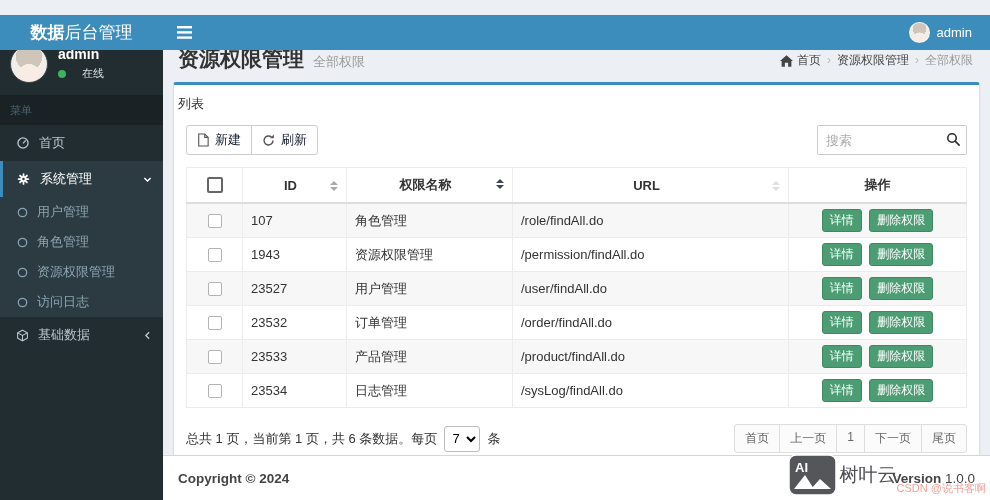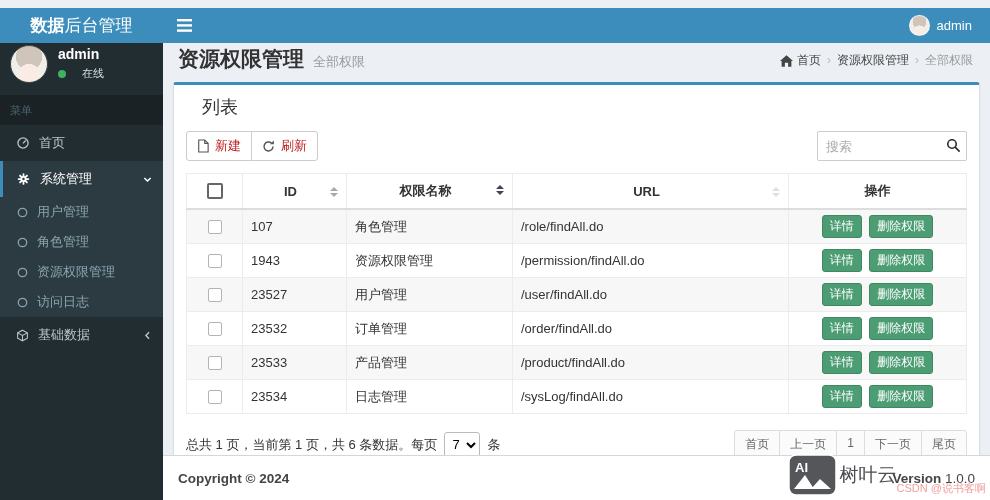--- a/index.html
+++ b/index.html
@@ -1,21 +1,21 @@
 <!DOCTYPE html>
 <html><head>
 <meta charset="utf-8">
 <style>
   *{margin:0;padding:0;box-sizing:border-box}
   html,body{width:990px;height:500px}
   body{position:relative;overflow:hidden;background:#ecf0f5;
        font-family:"Liberation Sans","DejaVu Sans",sans-serif;font-size:13px;color:#333}
 
   
-  .navbar{position:absolute;top:8px;left:0;right:0;height:35px;background:#3c8dbc;display:flex;z-index:5}
+  .navbar{position:absolute;top:15px;left:0;right:0;height:35px;background:#3c8dbc;display:flex;z-index:5}
   .logo{width:163px;height:35px;color:#fff;font-size:17px;display:flex;align-items:center;justify-content:center;cursor:pointer}
   .logo b{font-weight:700}
   .logo span{font-weight:300}
   .nav-rest{flex:1;display:flex;align-items:center;justify-content:space-between;padding-right:14px}
   .hamburger{width:42px;height:35px;display:flex;align-items:center;justify-content:center;cursor:pointer}
   .nav-user{display:flex;align-items:center;gap:7px;color:#fff;font-size:13px;cursor:pointer;height:35px;padding:0 4px}
   .avatar{border-radius:50%;
     background:
       radial-gradient(circle at 50% 78%, #f9ece4 0 30%, rgba(0,0,0,0) 31%),
       radial-gradient(circle at 50% 30%, #cfc5bb 0 42%, rgba(0,0,0,0) 43%),
@@ -47,25 +47,25 @@
   .breadcrumb{position:absolute;right:17px;top:17px;display:flex;align-items:center;font-size:12px;color:#444}
   .bc-home{display:flex;align-items:center;gap:4px;cursor:pointer}
   .bc-list{display:flex;align-items:center}
   .crumb{cursor:pointer}
   .crumb::before{content:"›";color:#b9b9b9;margin:0 6px}
   .crumb:last-child{color:#999;cursor:default}
 
   
   .box{margin:0 10px;background:#fff;border:1px solid #dcdfe4;border-top:3px solid #3c8dbc;
        border-radius:3px;box-shadow:0 1px 2px rgba(0,0,0,.08)}
-  .box-header{padding:10px 28px 8px;font-size:18px;color:#333}
+  .box-header{padding:10px 4px 8px;font-size:13px;color:#333}
   .box-body{padding:2px 12px 12px}
   .toolbar{display:flex;justify-content:space-between;align-items:center;margin:2px 0 12px}
   .btn-group{display:flex}
-  .btn{border:1px solid #ccc;background:#fff;color:#b91c1c;font-size:13px;padding:5px 10px;
+  .btn{border:1px solid #ccc;background:#fff;color:#0f172a;font-size:13px;padding:5px 10px;
        display:inline-flex;align-items:center;gap:6px;cursor:pointer}
   .btn-group .btn:first-child{border-radius:3px 0 0 3px}
   .btn-group .btn:last-child{border-radius:0 3px 3px 0;margin-left:-1px}
   .search-wrap{position:relative;width:150px}
   .search-input{width:100%;height:30px;border:1px solid #ccc;border-radius:2px;padding:4px 28px 4px 8px;font-size:13px;color:#333;outline:none}
   .search-input::placeholder{color:#aaa}
   .search-btn{position:absolute;right:6px;top:7px;cursor:pointer;background:none;border:none;display:flex}
 
   
   table{width:100%;border-collapse:collapse;font-size:13px;color:#333}

